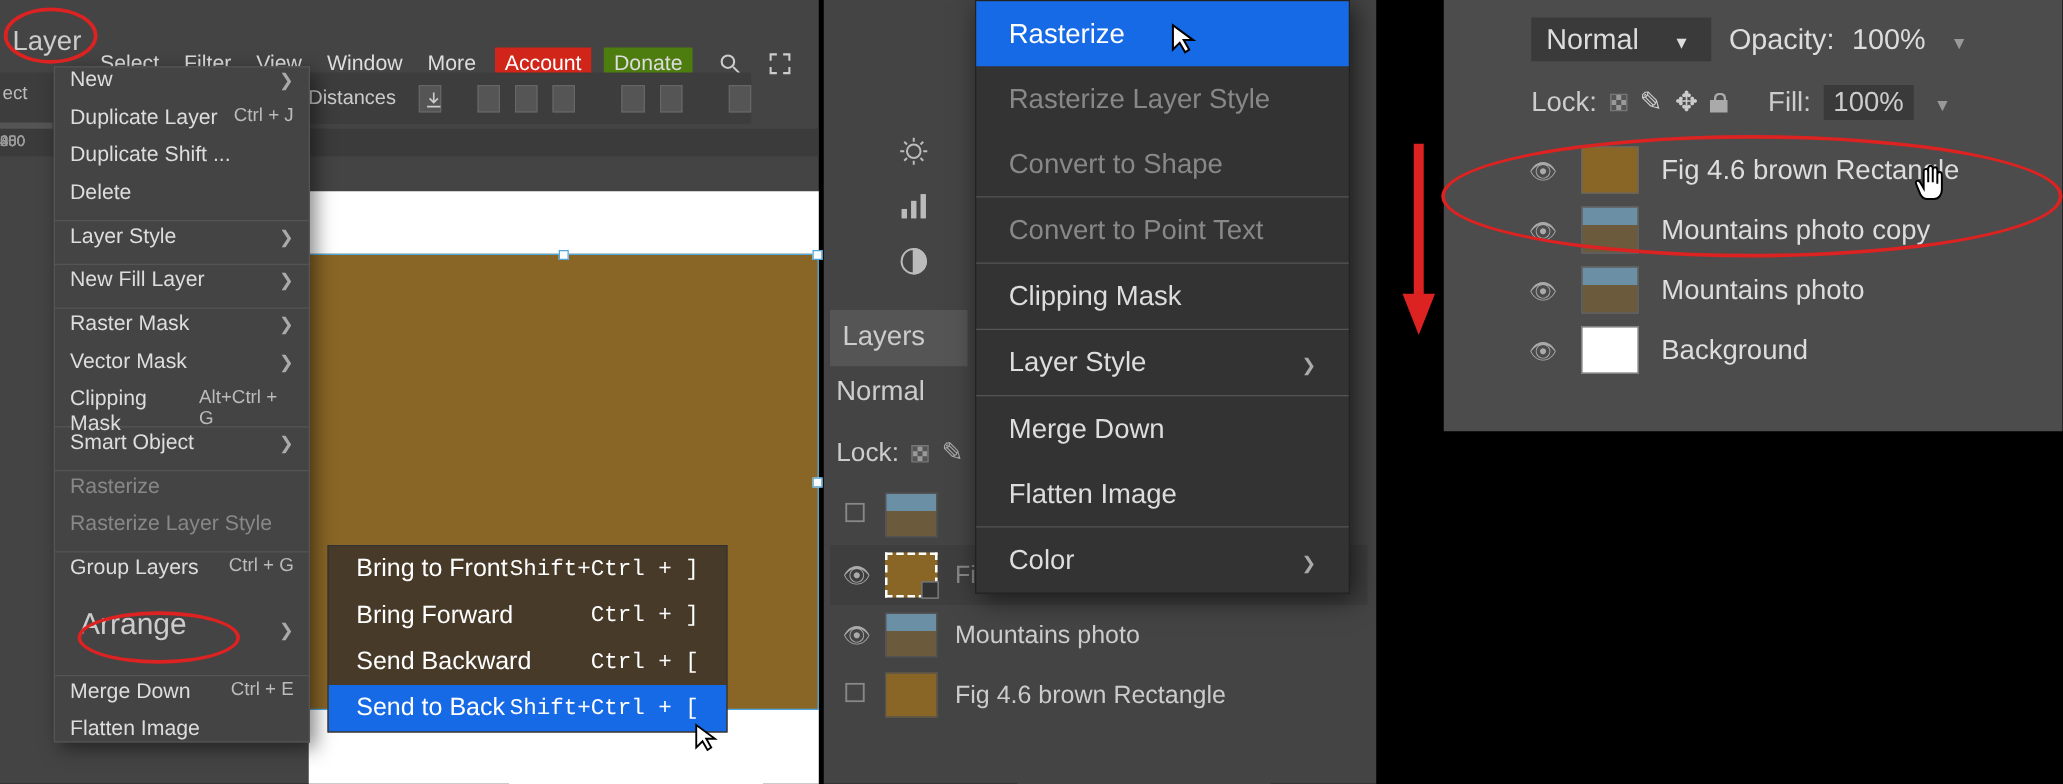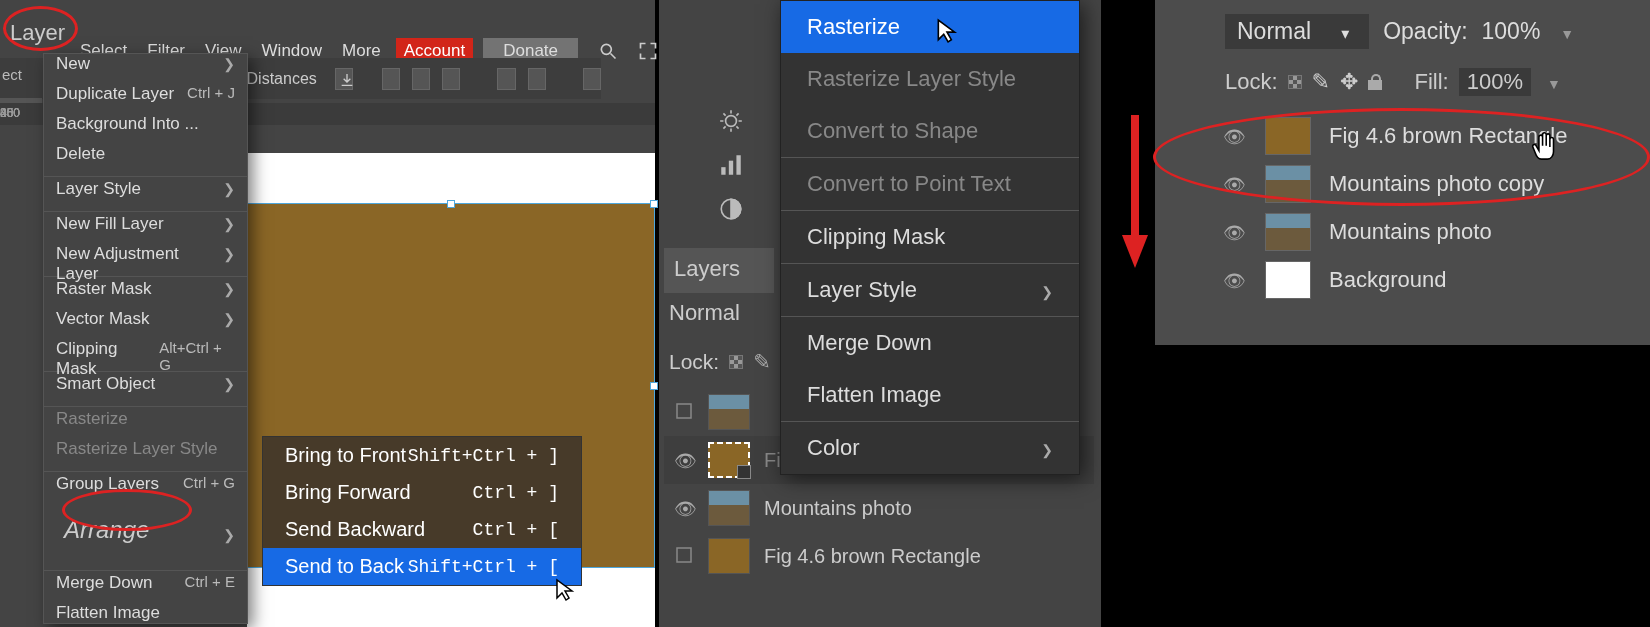--- a/index.html
+++ b/index.html
@@ -5,40 +5,40 @@
   html,body{margin:0;padding:0;background:#000;color:#ddd;font-family:"Segoe UI",Arial,sans-serif;font-size:16px;width:1650px;height:627px;overflow:hidden;}
   *{box-sizing:border-box;}
   .panel{position:absolute;background:#3a3a3a;}
   .red-circle{position:absolute;border:3px solid #d22;border-radius:50%;pointer-events:none;}
 
   
   #p1{left:0;top:0;width:655px;height:627px;background:#444;}
   #menubar{position:absolute;left:0;top:32px;height:37px;display:flex;align-items:center;gap:20px;padding-left:15px;font-size:17px;color:#ddd;}
   #menubar .item{cursor:default;}
   #menubar .acct{background:#d22519;color:#fff;padding:3px 8px;margin:0 -5px;}
-  #menubar .donate{background:#737373;padding:3px 20px;margin-left:-5px;}
+  #menubar .donate{background:#4d7c0f;padding:3px 8px;margin-left:-5px;}
   #layer-title{position:absolute;left:10px;top:20px;font-size:22px;color:#ccc;}
   #toolbar{position:absolute;left:0;top:58px;height:41px;width:601px;background:#3d3d3d;display:flex;align-items:center;gap:12px;color:#ccc;font-size:16px;}
   #ruler{position:absolute;left:0;top:103px;height:22px;width:655px;background:#3b3b3b;color:#999;font-size:12px;}
   .tick{position:absolute;top:3px;}
   #canvas{position:absolute;left:247px;top:153px;width:408px;height:474px;background:#fff;}
   #brown{position:absolute;left:247px;top:203px;width:408px;height:365px;background:#8a6626;border:1px solid #4ea7dc;}
   .handle{position:absolute;width:8px;height:8px;background:#fff;border:1px solid #4ea7dc;}
 
   #leftfrag{position:absolute;left:0;top:58px;width:32px;height:70px;color:#bbb;font-size:15px;}
 
   
   #dd1{position:absolute;left:43px;top:53px;width:205px;background:#444;border:1px solid #555;box-shadow:5px 5px 15px rgba(0,0,0,.5);}
   #dd1 .row{display:flex;align-items:flex-start;justify-content:space-between;height:30px;padding:0 12px;font-size:17px;color:#ddd;}
   #dd1 .row.dis{color:#888;}
   #dd1 .sep{height:1px;background:#555;margin:2px 0;}
   #dd1 .sc{color:#bbb;font-size:15px;}
   #dd1 .arrow{color:#bbb;}
   #dd1 .arrange-block{position:relative;height:64px;}
-  #arrange-label{position:absolute;left:20px;top:12px;font-size:24px;color:#ccc;font-style:italic;}
+  #arrange-label{position:absolute;left:20px;top:12px;font-size:24px;color:#ccc;}
 
   
   #dd2{position:absolute;left:262px;top:436px;width:320px;background:#473a29;border:1px solid #333;}
   #dd2 .row{display:flex;align-items:center;justify-content:space-between;height:37px;padding:0 22px;font-size:20px;color:#fff;}
   #dd2 .row.sel{background:#176ae5;}
   #dd2 .sc{font-size:18px;font-family:Liberation Mono, monospace;}
 
   
   .cursor{position:absolute;font-size:22px;color:#000;text-shadow:-1px -1px 0 #fff,1px -1px 0 #fff,-1px 1px 0 #fff,1px 1px 0 #fff;pointer-events:none;}
 
@@ -169,37 +169,33 @@
   <div id="dd1">
     <div class="row">
         <span>New</span>
         <span class="chev arrow"></span>
       </div>
     <div class="row">
         <span>Duplicate Layer</span>
         <span class="sc">Ctrl + J</span>
       </div>
     <div class="row">
-        <span>Background Into ...</span>
+        <span>Duplicate Shift ...</span>
       </div>
     <div class="row">
         <span>Delete</span>
       </div>
     <div class="sep"></div>
     <div class="row">
         <span>Layer Style</span>
         <span class="chev arrow"></span>
       </div>
     <div class="sep"></div>
     <div class="row">
         <span>New Fill Layer</span>
-        <span class="chev arrow"></span>
-      </div>
-    <div class="row">
-        <span>New Adjustment Layer</span>
         <span class="chev arrow"></span>
       </div>
     <div class="sep"></div>
     <div class="row">
         <span>Raster Mask</span>
         <span class="chev arrow"></span>
       </div>
     <div class="row">
         <span>Vector Mask</span>
         <span class="chev arrow"></span>

